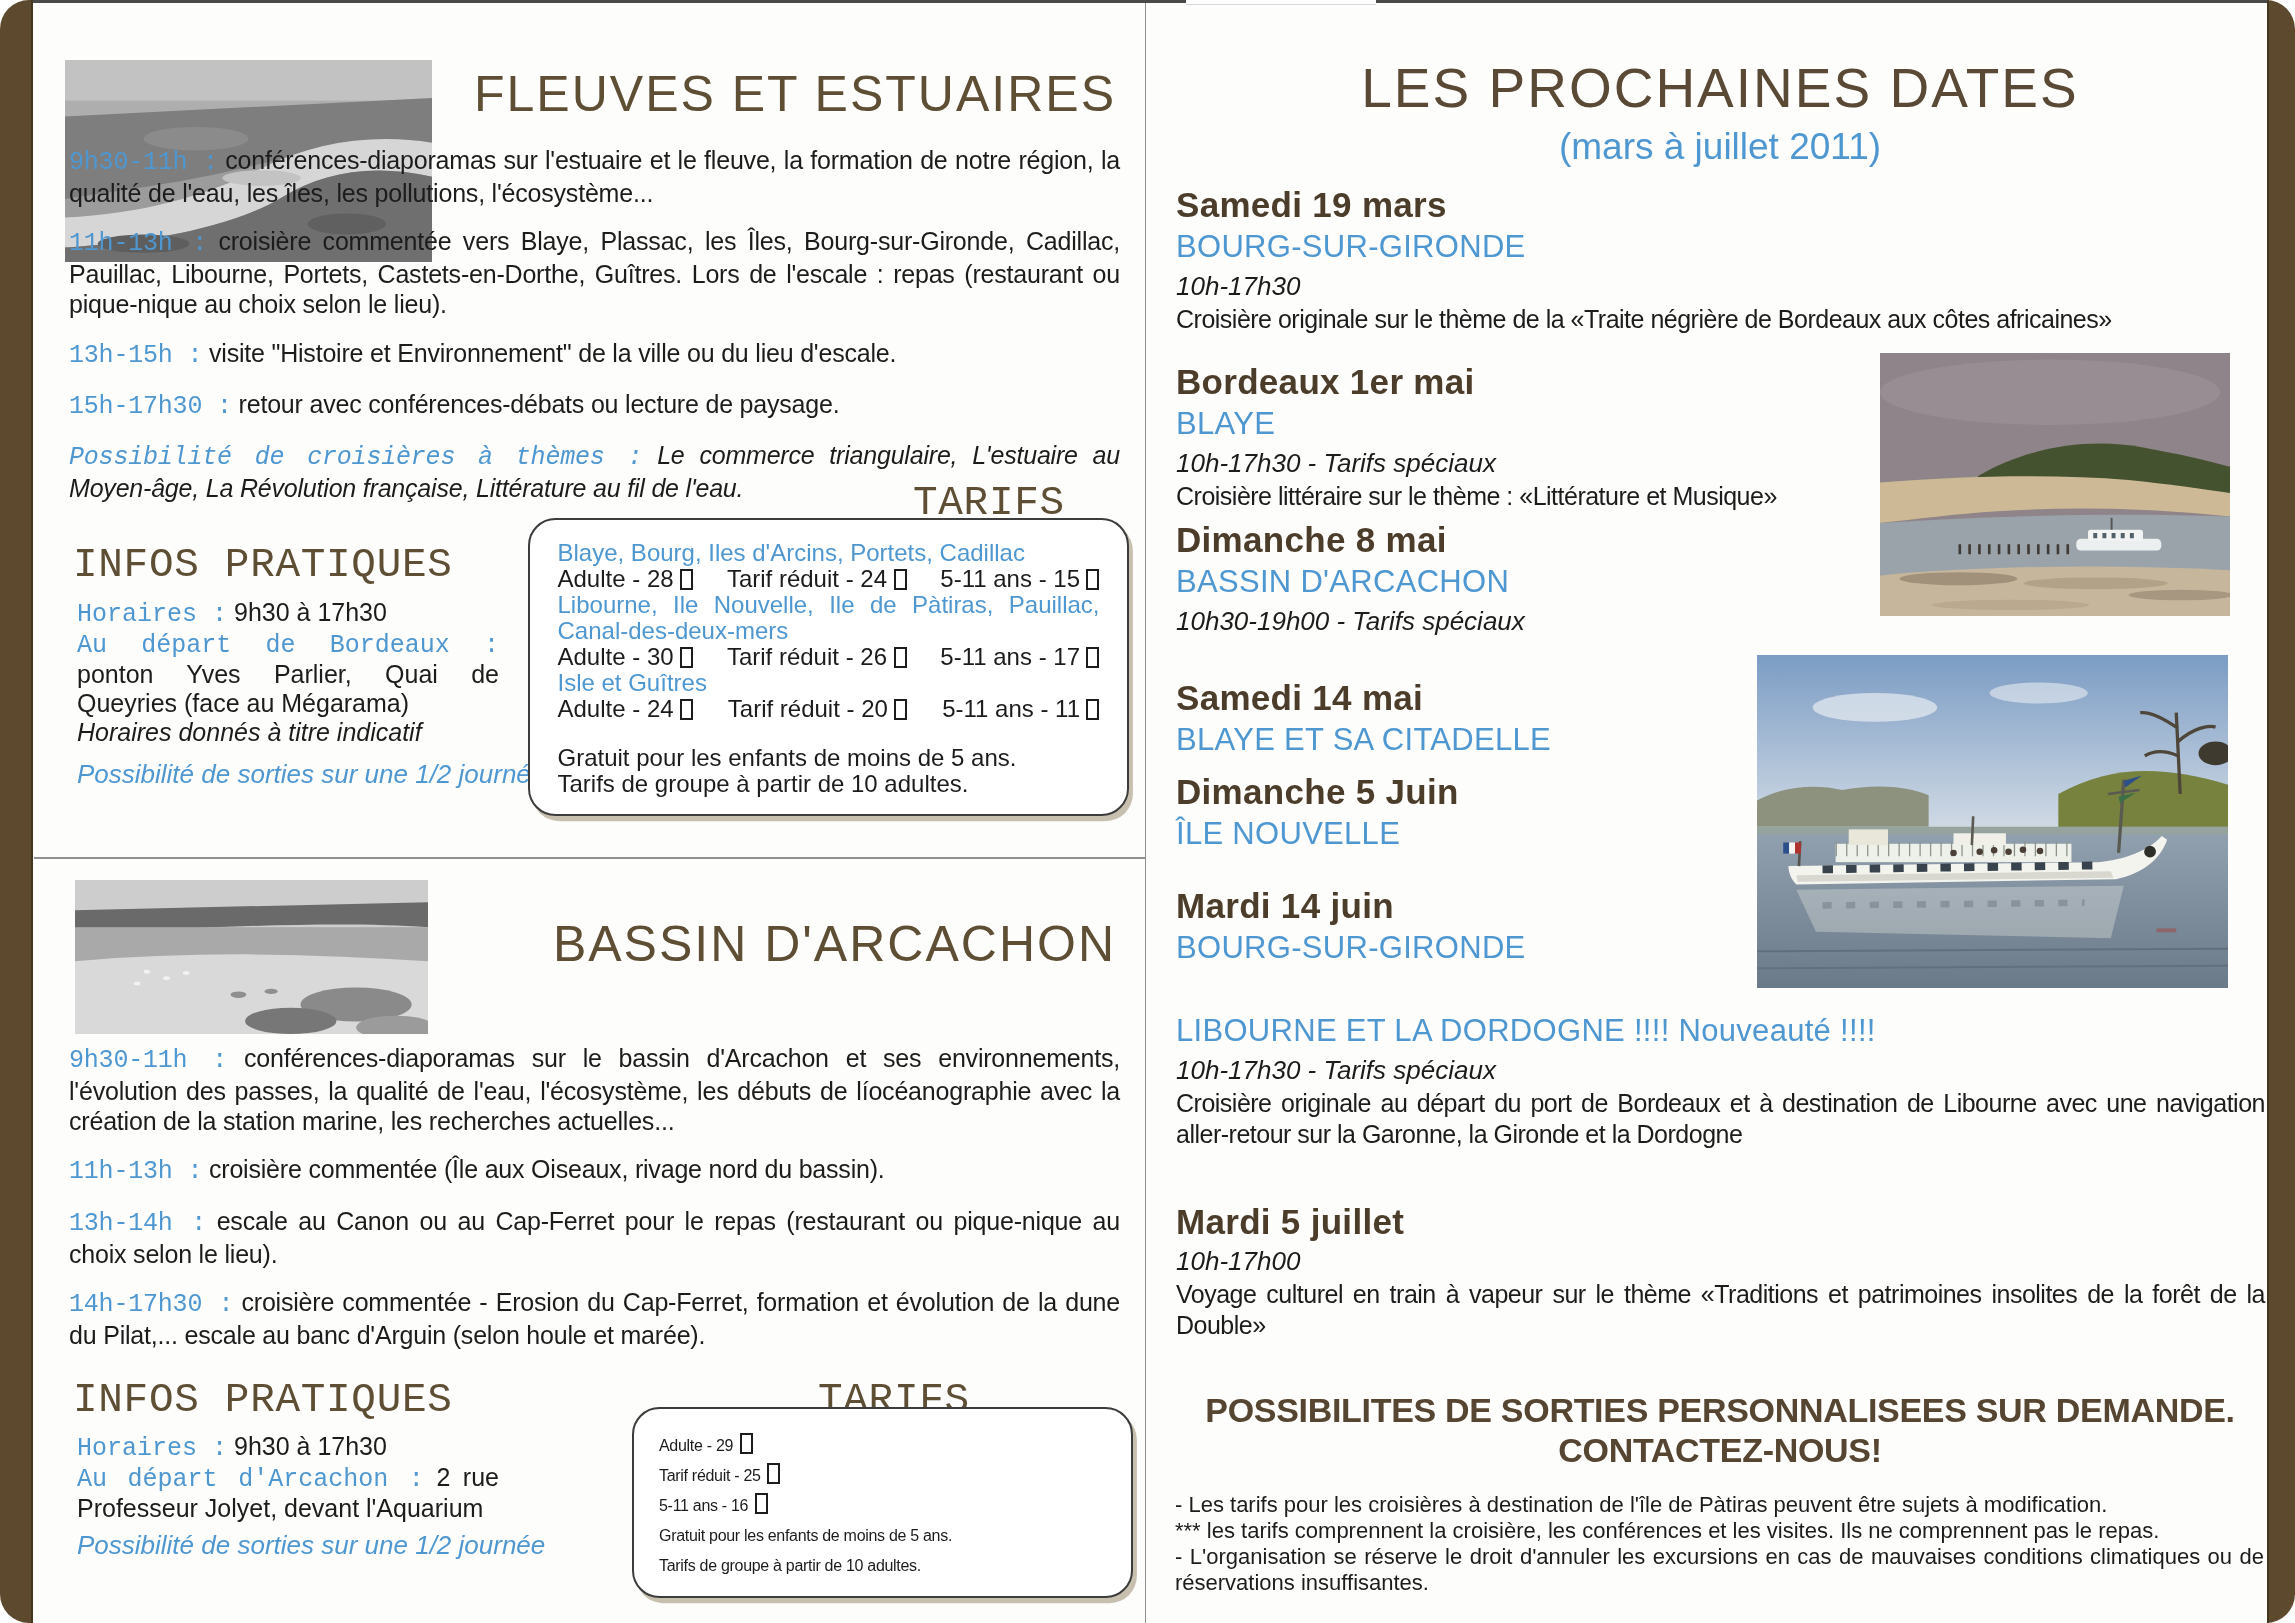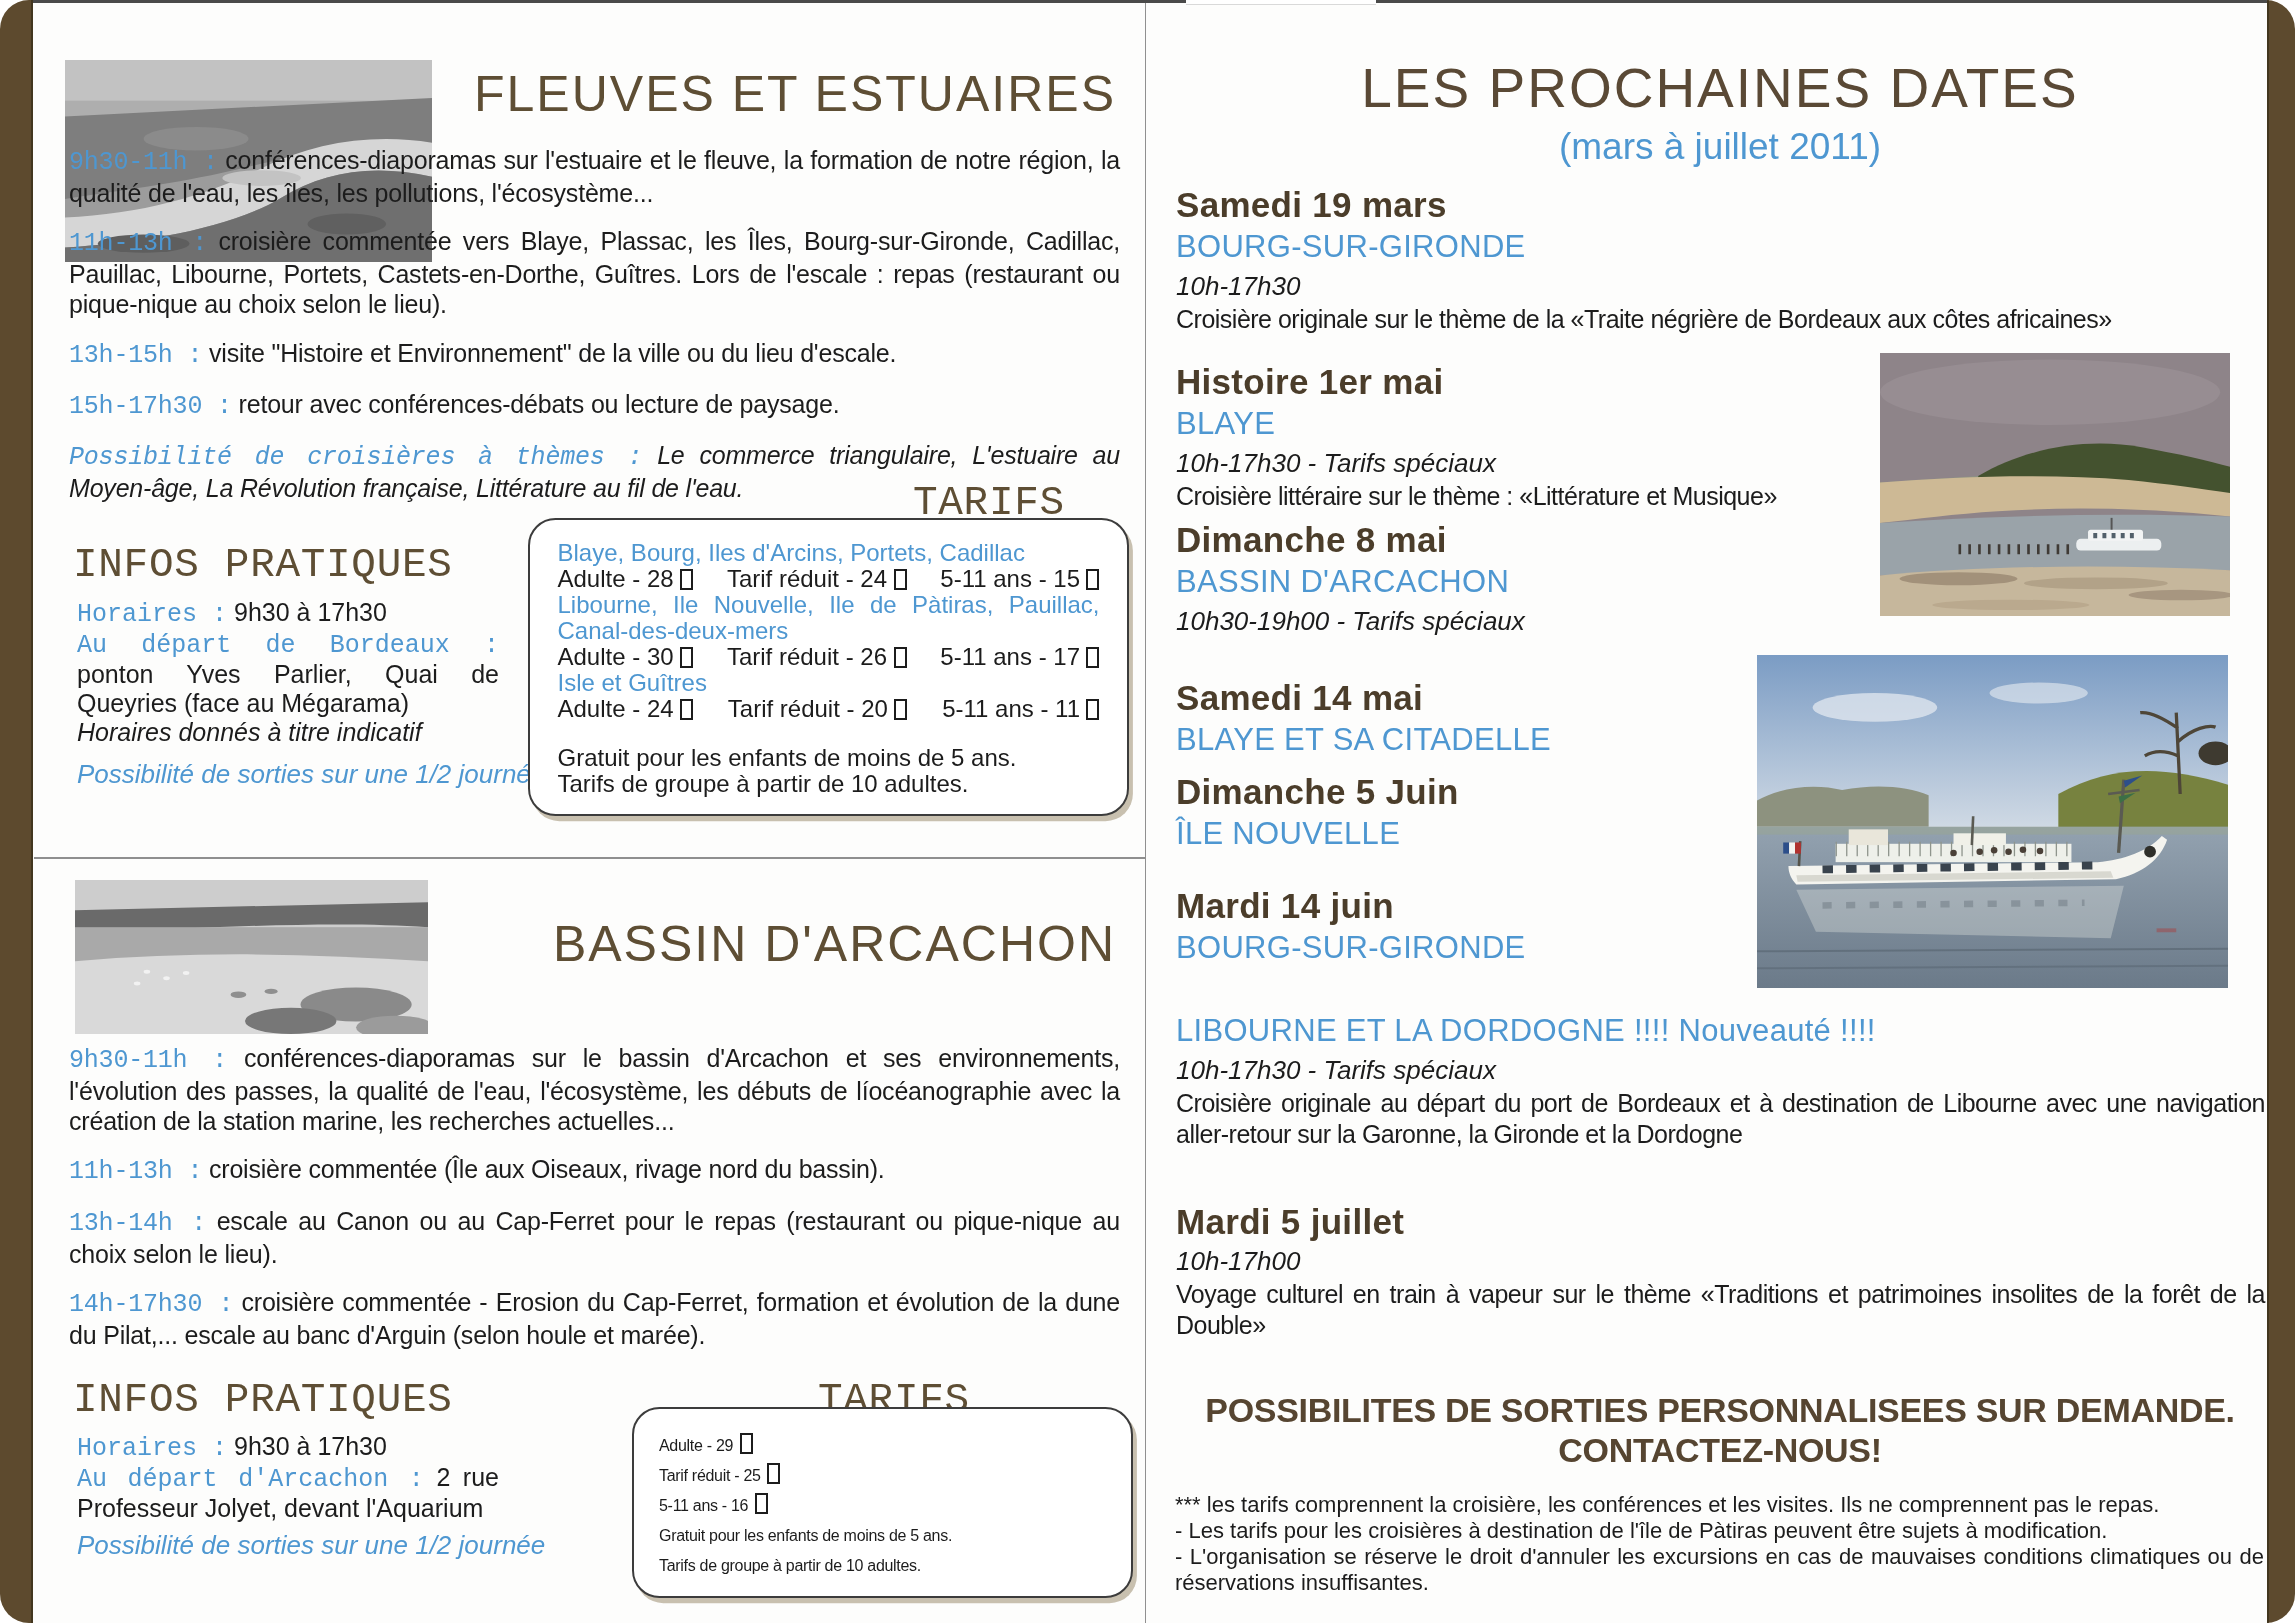--- a/index.html
+++ b/index.html
@@ -187,21 +187,21 @@
   <div id="rsubtitle" class="r-subtitle">(mars à juillet 2011)</div>
 
   <div id="events">
       <div class="event" style="top: 185px;">
         <div class="ev-date">Samedi 19 mars</div>
         <div class="ev-place">BOURG-SUR-GIRONDE</div>
         <div class="ev-time">10h-17h30</div>
         <div class="ev-desc">Croisière originale sur le thème de la «Traite négrière de Bordeaux aux côtes africaines»</div>
       </div>
       <div class="event" style="top: 362px;">
-        <div class="ev-date">Histoire 1er mai</div>
+        <div class="ev-date">Bordeaux 1er mai</div>
         <div class="ev-place">BLAYE</div>
         <div class="ev-time">10h-17h30 - Tarifs spéciaux</div>
         <div class="ev-desc">Croisière littéraire sur le thème : «Littérature et Musique»</div>
       </div>
       <div class="event" style="top: 520px;">
         <div class="ev-date">Dimanche 8 mai</div>
         <div class="ev-place">BASSIN D'ARCACHON</div>
         <div class="ev-time">10h30-19h00 - Tarifs spéciaux</div>
       </div>
       <div class="event" style="top: 678px;">
@@ -296,18 +296,18 @@
     <line x1="100" y1="382" x2="500" y2="378" stroke="#3c4750" stroke-width="10" stroke-dasharray="14,22" opacity="0.25"></line>
     <line x1="0" y1="452" x2="719" y2="448" stroke="#56636f" stroke-width="3" opacity="0.6"></line>
     <line x1="0" y1="478" x2="719" y2="474" stroke="#56636f" stroke-width="3" opacity="0.5"></line>
     <line x1="610" y1="420" x2="640" y2="420" stroke="#b0322f" stroke-width="6" opacity="0.4"></line>
   </svg>
 
   <div id="cta1" class="cta">POSSIBILITES DE SORTIES PERSONNALISEES SUR DEMANDE.</div>
   <div id="cta2" class="cta">CONTACTEZ-NOUS!</div>
 
   <div id="footnotes">
+      <p class="footnote">- Les tarifs pour les croisières à destination de l'île de Pàtiras peuvent être sujets à modification.</p>
       <p class="footnote">*** les tarifs comprennent la croisière, les conférences et les visites. Ils ne comprennent pas le repas.</p>
-      <p class="footnote">- Les tarifs pour les croisières à destination de l'île de Pàtiras peuvent être sujets à modification.</p>
       <p class="footnote">- L'organisation se réserve le droit d'annuler les excursions en cas de mauvaises conditions climatiques ou de réservations insuffisantes.</p>
     </div>
 </div>
 
 
 </body></html>

